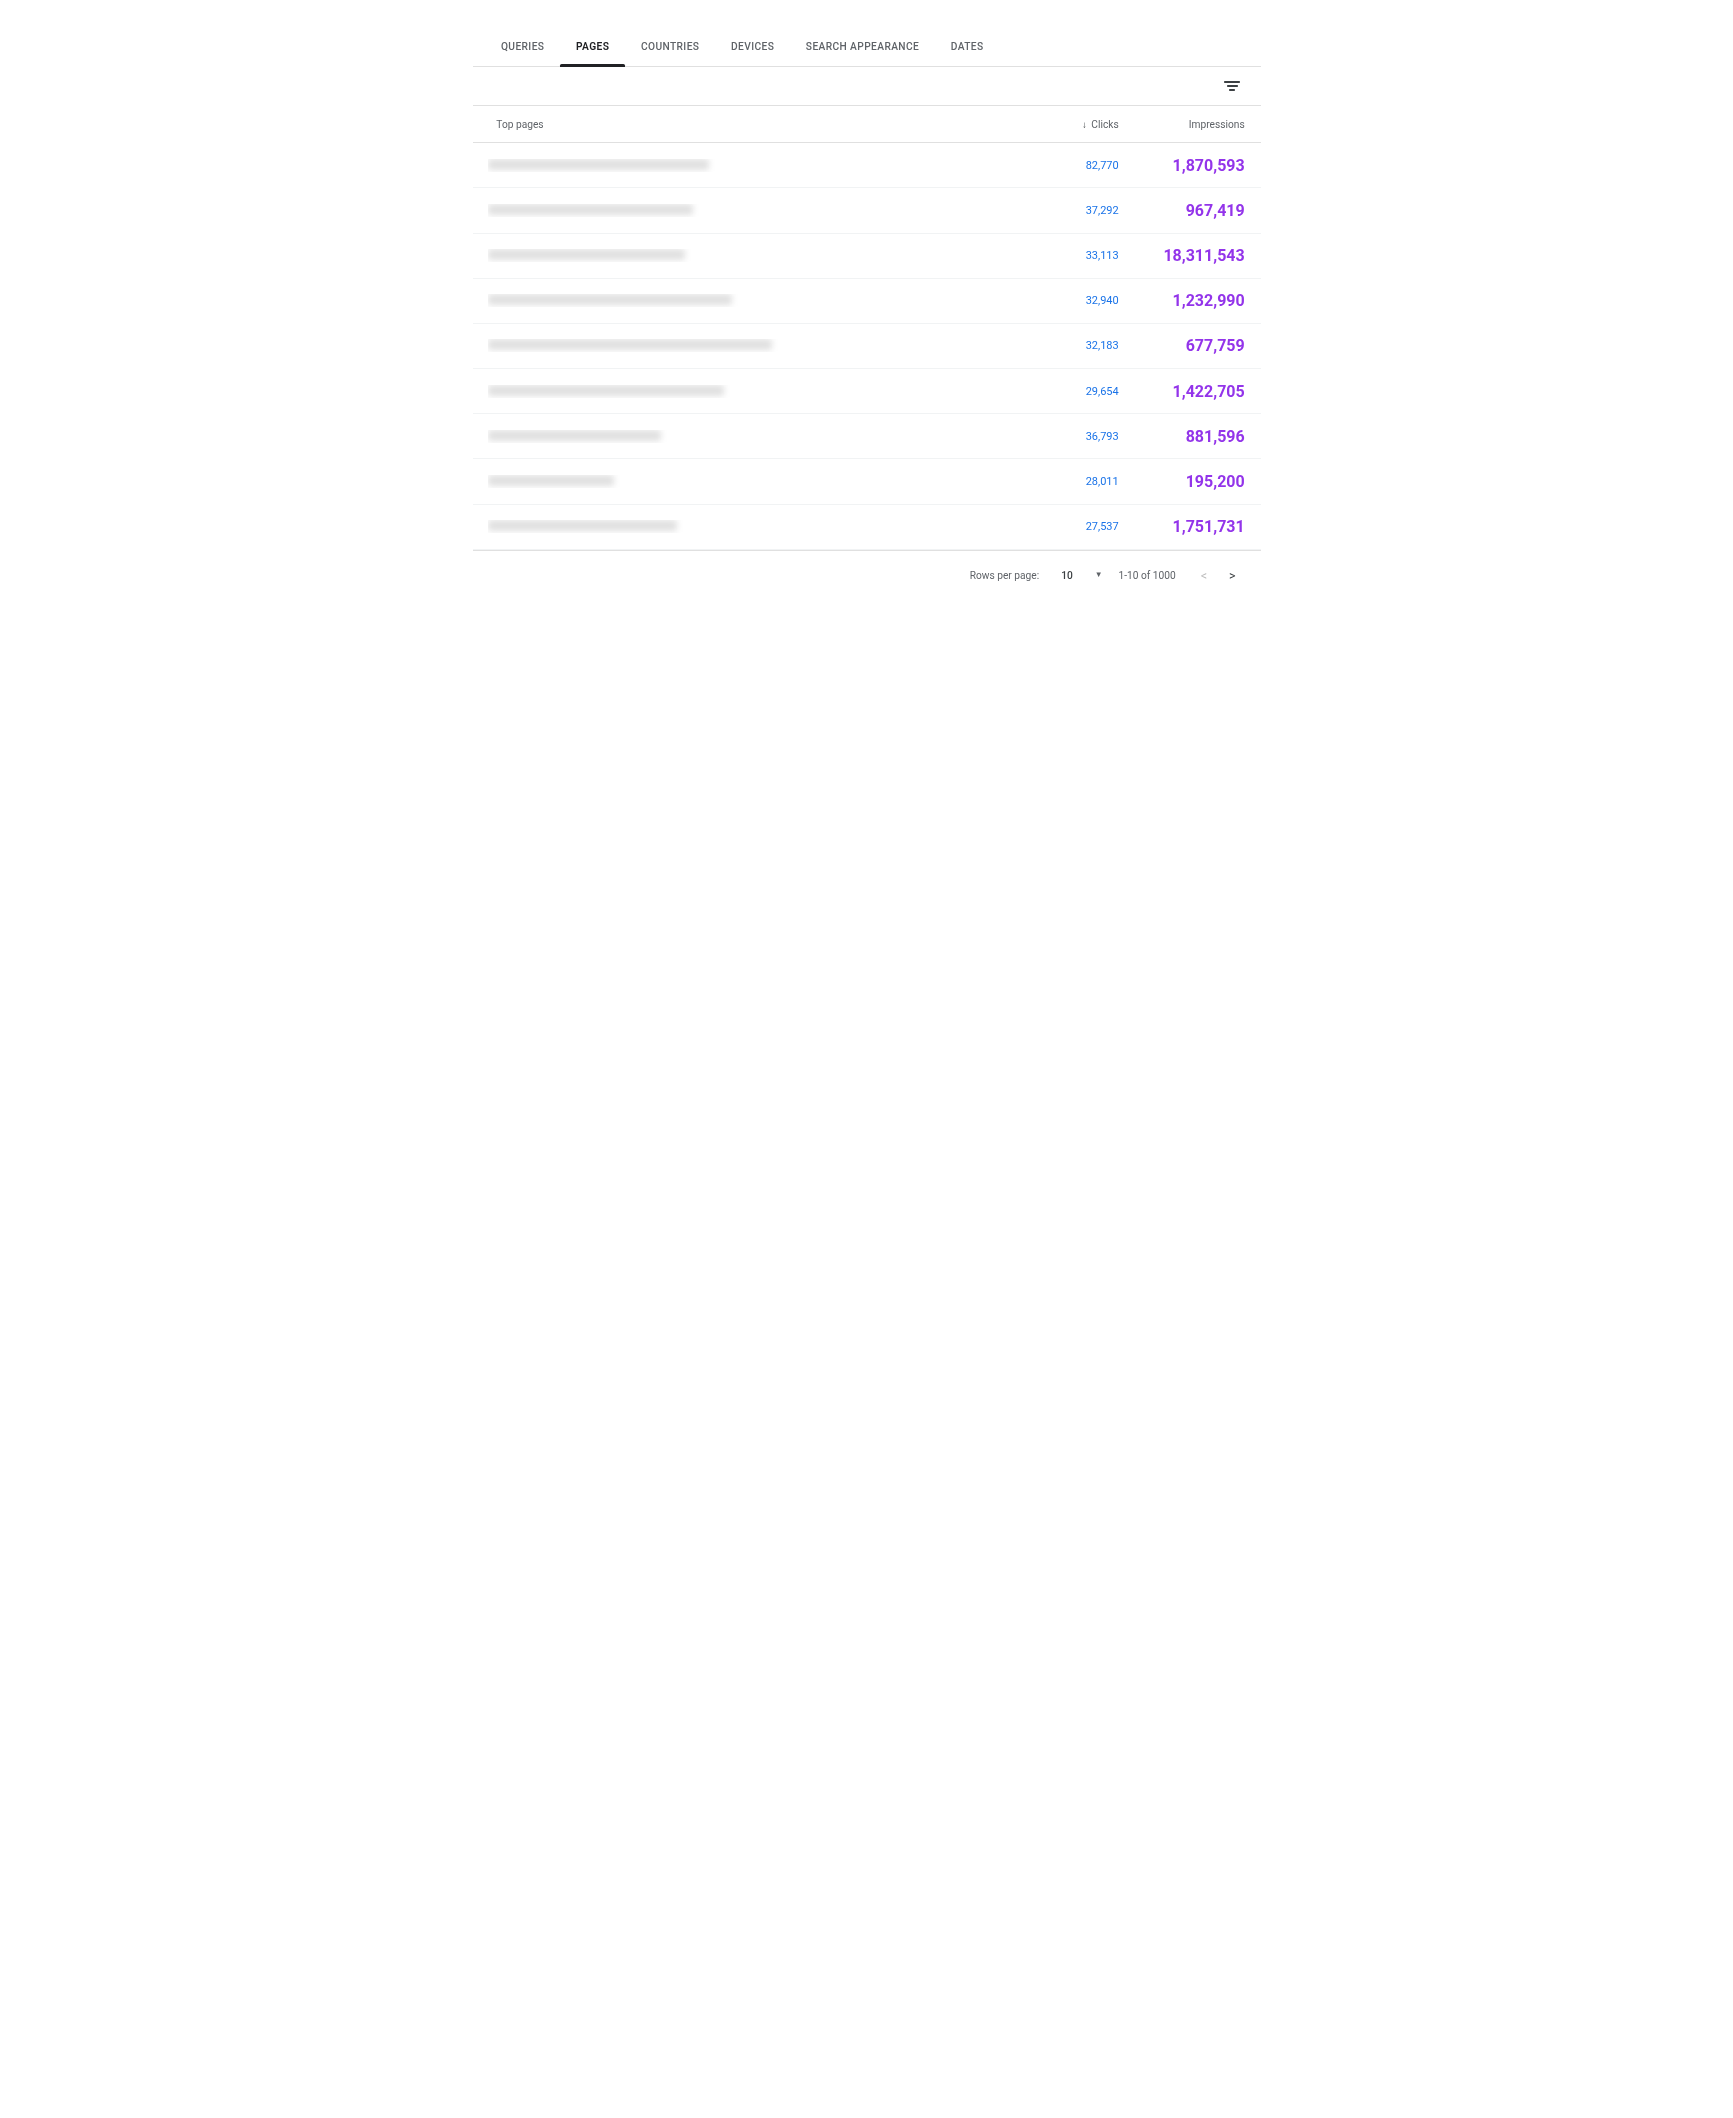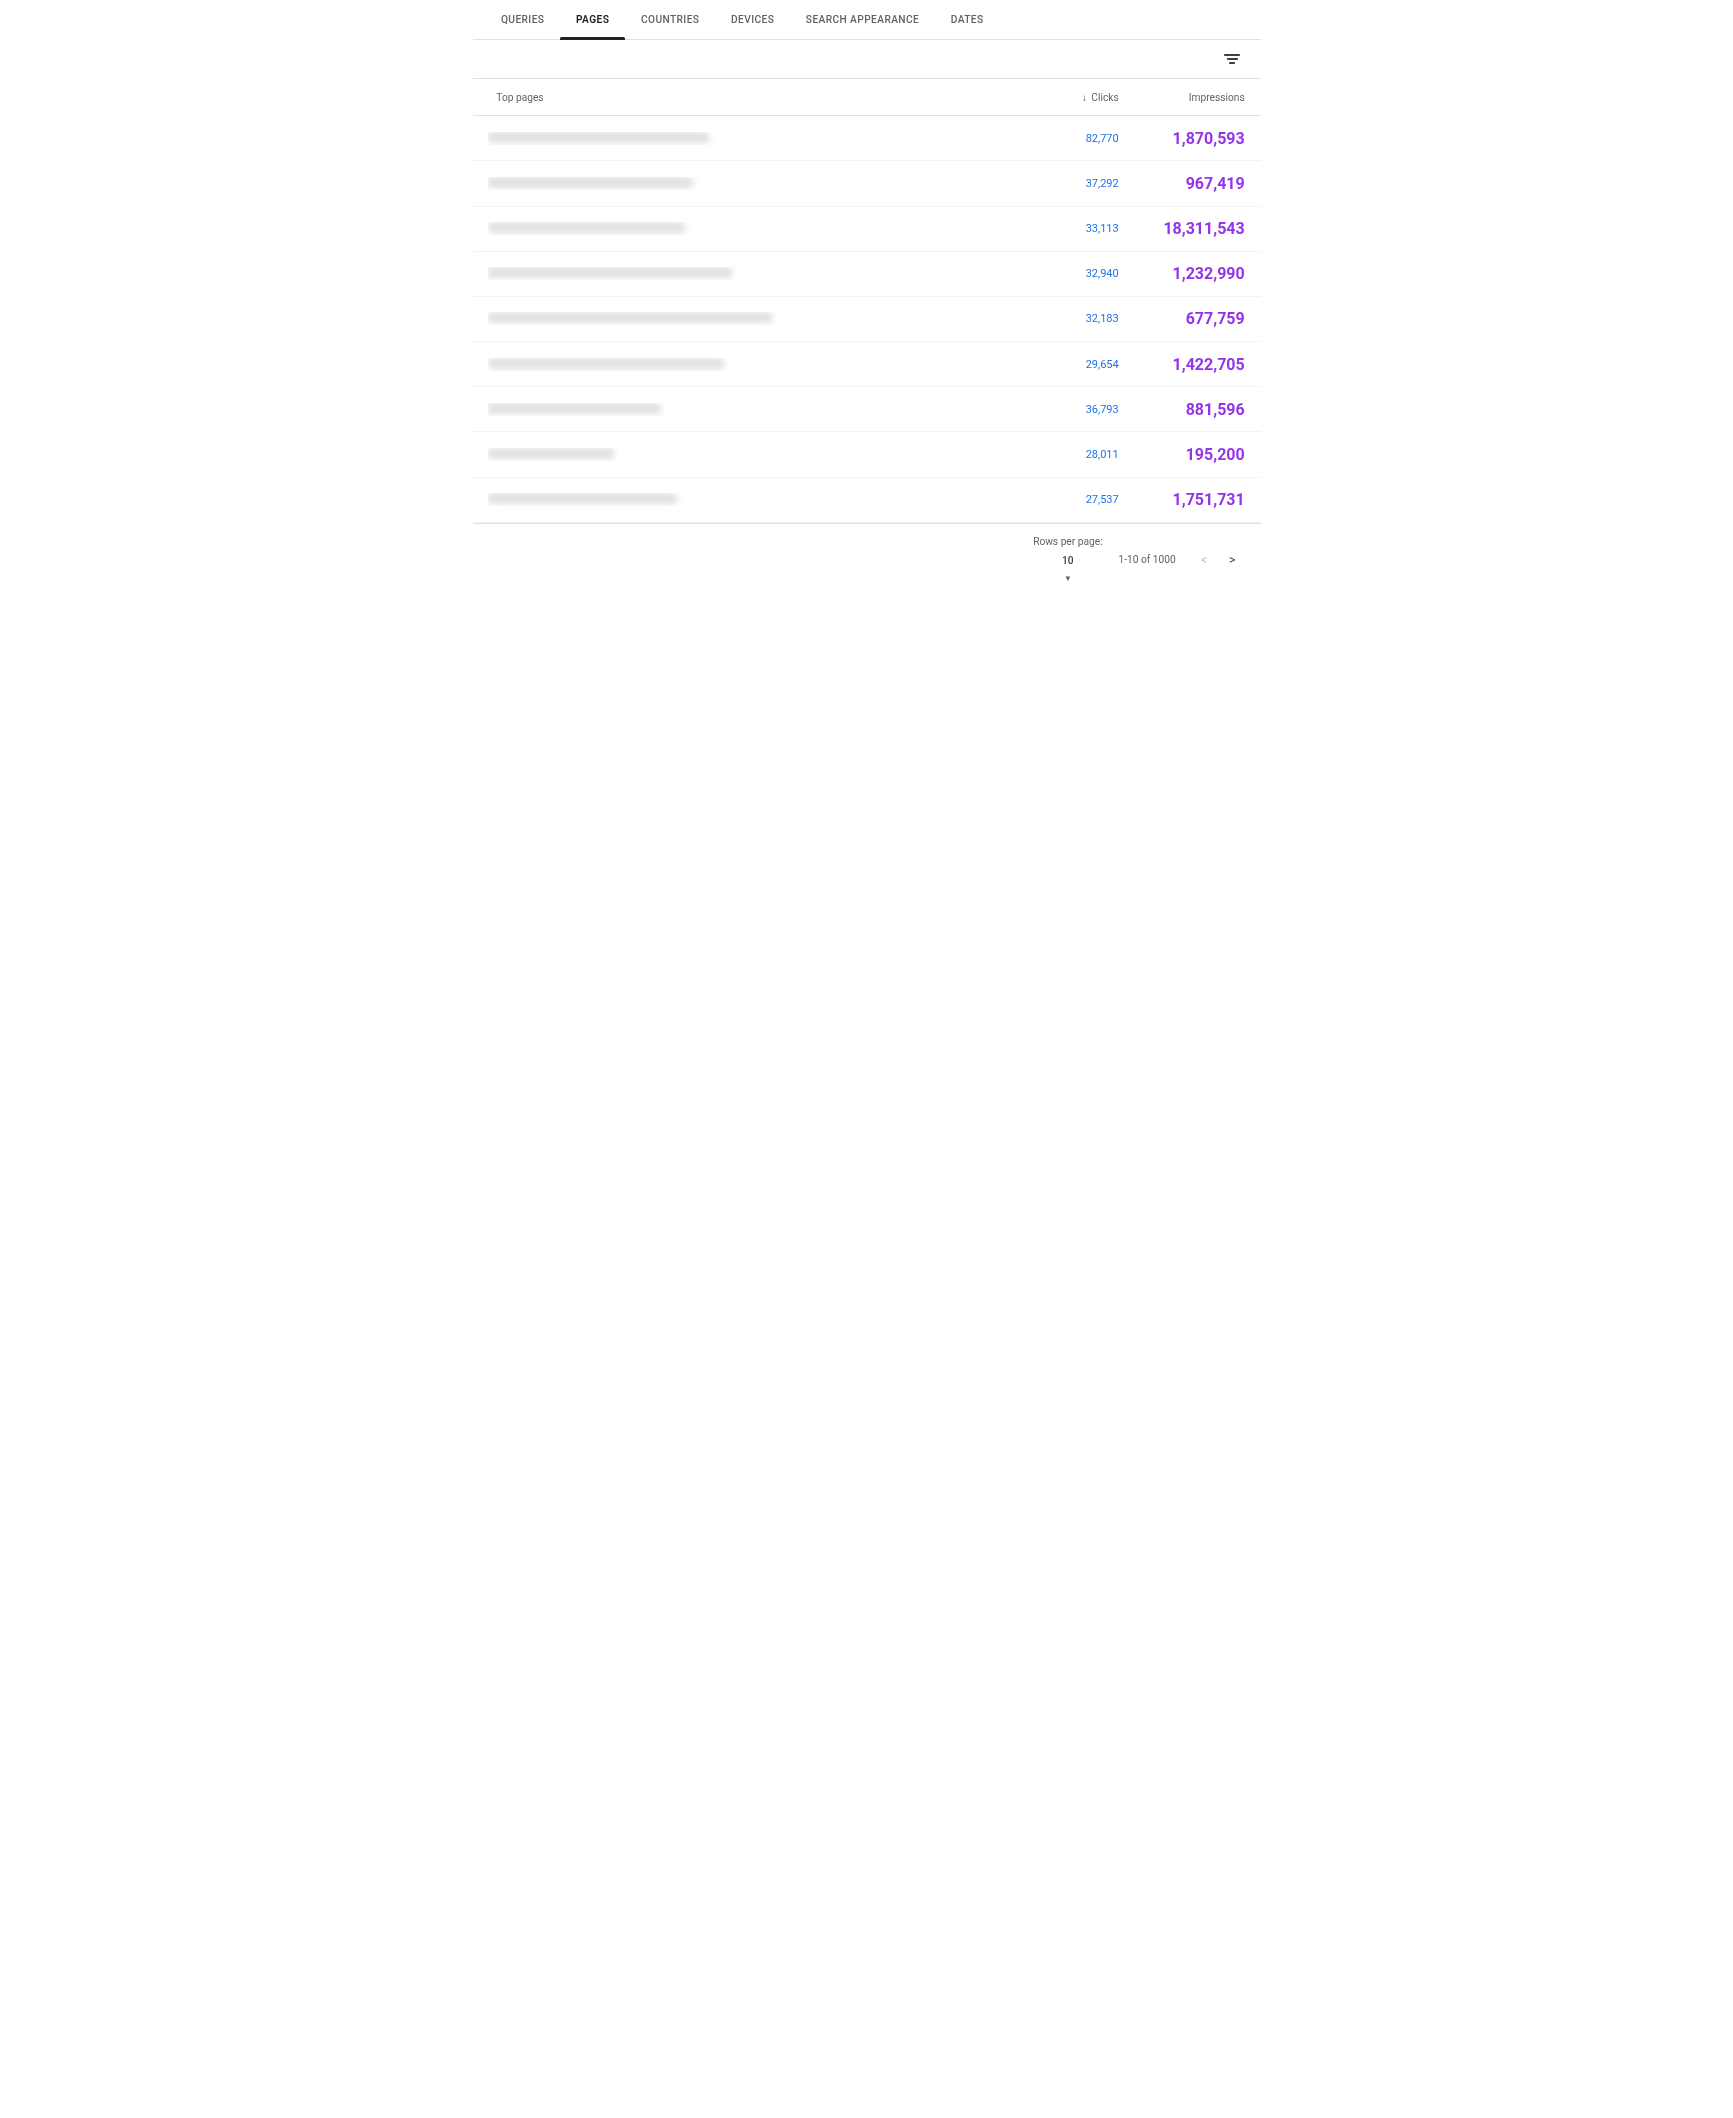--- a/index.html
+++ b/index.html
@@ -17,20 +17,21 @@
       margin: 0 auto;
     }
 
     
     .tabs {
       display: flex;
       align-items: flex-end;
       border-bottom: 0.8px solid #e0e0e0;
       padding: 0 12.6px;
       gap: 0;
+      margin-top: 27px;
     }
 
     .tab-item {
       padding: 14px 15.8px;
       font-size: 10.2px;
       font-weight: 500;
       color: #5f6368;
       cursor: pointer;
       position: relative;
       letter-spacing: 0.4px;
@@ -176,23 +177,21 @@
       justify-content: flex-end;
       padding: 12.6px 15.8px;
       gap: 15.8px;
       color: #5f6368;
       font-size: 10.2px;
       border-top: 0.8px solid #e0e0e0;
     }
 
     .rows-per-page {
       display: flex;
-      align-items: center;
-      gap: 8px;
-      flex-direction: column;
+      gap: 22px;
     }
 
     .rows-value {
       font-weight: 500;
       color: #3c4043;
     }
 
     .dropdown-arrow {
       font-size: 7.9px;
       color: #5f6368;

